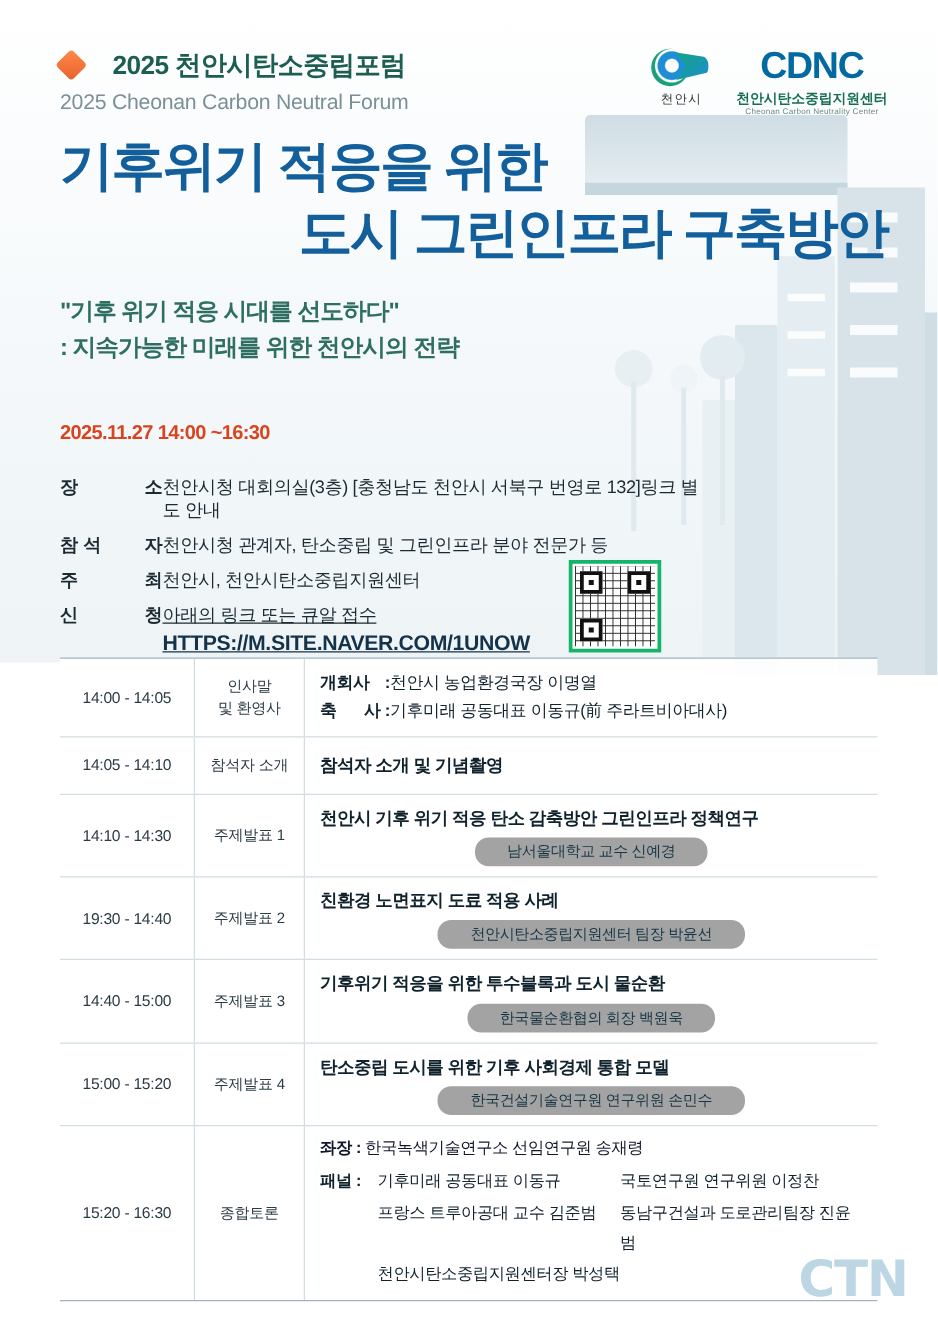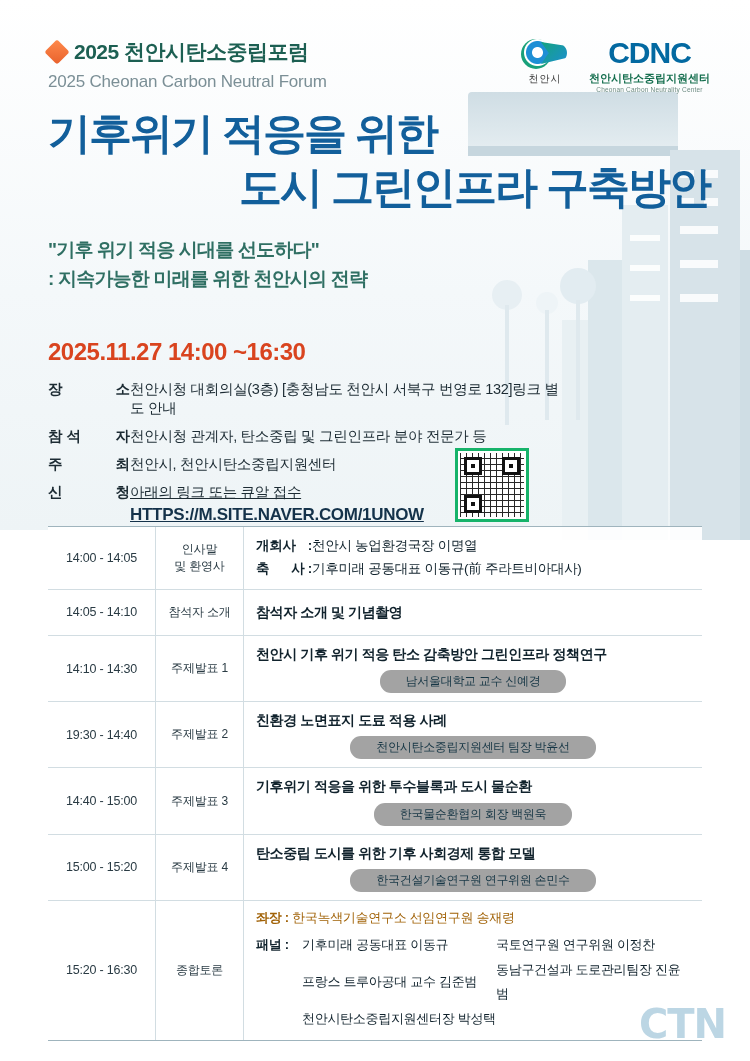--- a/index.html
+++ b/index.html
@@ -94,21 +94,21 @@
   }
   .logo-cdnc { text-align: center; }
   .logo-cdnc .word {
     font-size: 30px; font-weight: bold; color: #0369a1; letter-spacing: -1px;
     line-height: 1;
   }
   .logo-cdnc .kr { font-size: 11px; color: #166f4f; margin-top: 3px; font-weight: bold; }
   .logo-cdnc .en { font-size: 6.5px; color: #6b8a80; letter-spacing: 0.2px; }
 
   .title-kr-small {
-    display: flex; align-items: center; gap: 8px;
+    display: flex; align-items: center; gap: 24px;
     font-size: 21px; font-weight: bold; color: #1c5f52;
     letter-spacing: -0.5px;
   }
   .diamond {
     width: 18px; height: 18px;
     background: linear-gradient(135deg,#ff8a4c 0%, #e8612c 100%);
     transform: rotate(45deg);
     display: inline-block;
     border-radius: 3px;
   }
@@ -123,21 +123,21 @@
   .headline .l2 { display: block; text-align: right; }
   .subline {
     margin-top: 22px;
     font-size: 19px; color: #2f6f63; font-weight: bold; letter-spacing: -0.8px;
     line-height: 1.5;
   }
 
   
   .datetime {
     position: absolute; left: 48px; top: 338px;
-    font-size: 24px; font-weight: bold; color: #d9441f; letter-spacing: -0.5px;
+    font-size: 16px; font-weight: bold; color: #d9441f; letter-spacing: -0.5px;
   }
   .info {
     position: absolute; left: 48px; top: 380px; width: 520px;
     font-size: 14.5px; color: #1c2b33;
   }
   .info-row {
     display: flex; align-items: flex-start; margin-bottom: 9px;
   }
   .info-label {
     width: 82px; flex: 0 0 82px;
@@ -228,23 +228,23 @@
   }
   .greet-line {
     display: flex; font-size: 13.5px; color: #10222c; line-height: 1.7; letter-spacing: -0.3px;
   }
   .greet-line .k { flex: 0 0 56px; font-weight: bold; display: flex; justify-content: space-between; }
   .greet-line .v { flex: 1; }
   .panel-grid {
     display: flex; font-size: 13px; color: #10222c; line-height: 1.9; letter-spacing: -0.3px;
   }
   .panel-key { flex: 0 0 46px; font-weight: bold; }
-  .panel-cols { flex: 1; display: flex; flex-wrap: wrap; align-items: center; }
+  .panel-cols { flex: 1; display: flex; flex-wrap: wrap; }
   .panel-cols .pc { width: 50%; }
-  .chair-line { font-size: 13px; color: #a16207; letter-spacing: -0.3px; margin-bottom: 6px; }
+  .chair-line { font-size: 13px; color: #0f172a; letter-spacing: -0.3px; margin-bottom: 6px; }
   .chair-line .k { font-weight: bold; }
 
   
   .ctn {
     position: absolute; right: 24px; bottom: 14px;
     font-size: 40px; font-weight: bold; letter-spacing: -1px;
     color: #bcd6e4;
     font-family: "DejaVu Sans", sans-serif;
   }
 </style>

